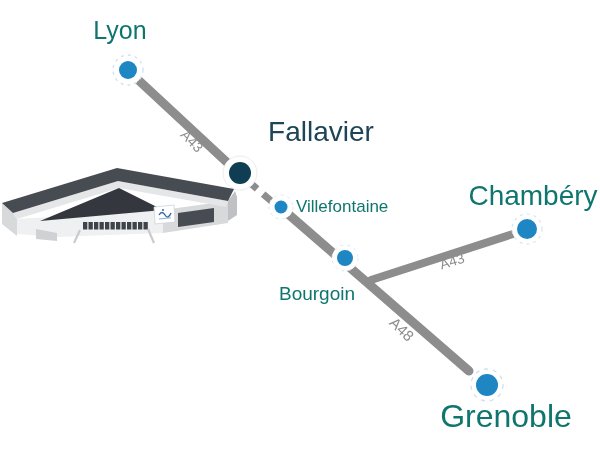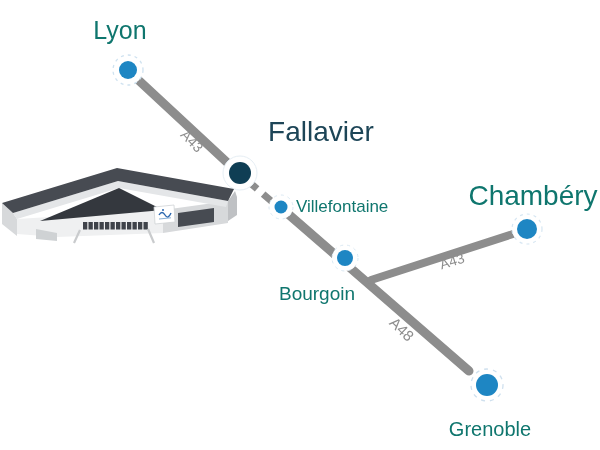--- a/index.html
+++ b/index.html
@@ -11,21 +11,21 @@
   #building-svg{left:0;top:163px;}
   .lbl{position:absolute;white-space:nowrap;transform:translate(-50%,-50%);text-align:center;}
   .city{color:#0f766e;font-weight:500;}
   .city-dark{color:#1d4557;font-weight:500;}
   .road-label{color:#8d8d8d;font-weight:500;font-size:14px;}
   #lbl-lyon{left:120px;top:30px;font-size:25px;}
   #lbl-sqf{left:321px;top:132px;font-size:28px;line-height:30px;}
   #lbl-villefontaine{left:296px;top:207px;transform:translateY(-50%);font-size:17px;text-align:left;}
   #lbl-bourgoin{left:317px;top:293px;font-size:19px;line-height:21px;}
   #lbl-chambery{left:533px;top:196px;font-size:28px;}
-  #lbl-grenoble{left:490px;top:416px;font-size:20px;margin-top:13px;}
+  #lbl-grenoble{left:506px;top:416px;font-size:32px;}
   #lbl-a43-1{left:192px;top:141px;transform:translate(-50%,-50%) rotate(46deg);}
   #lbl-a43-2{left:452px;top:261px;transform:translate(-50%,-50%) rotate(-17deg);}
   #lbl-a48{left:402px;top:329px;transform:translate(-50%,-50%) rotate(44deg);font-size:15px;}
 </style>
 </head>
 <body>
 
 <div id="stage">
 
   <svg id="map-svg" width="600" height="450" viewBox="0 0 600 450">

